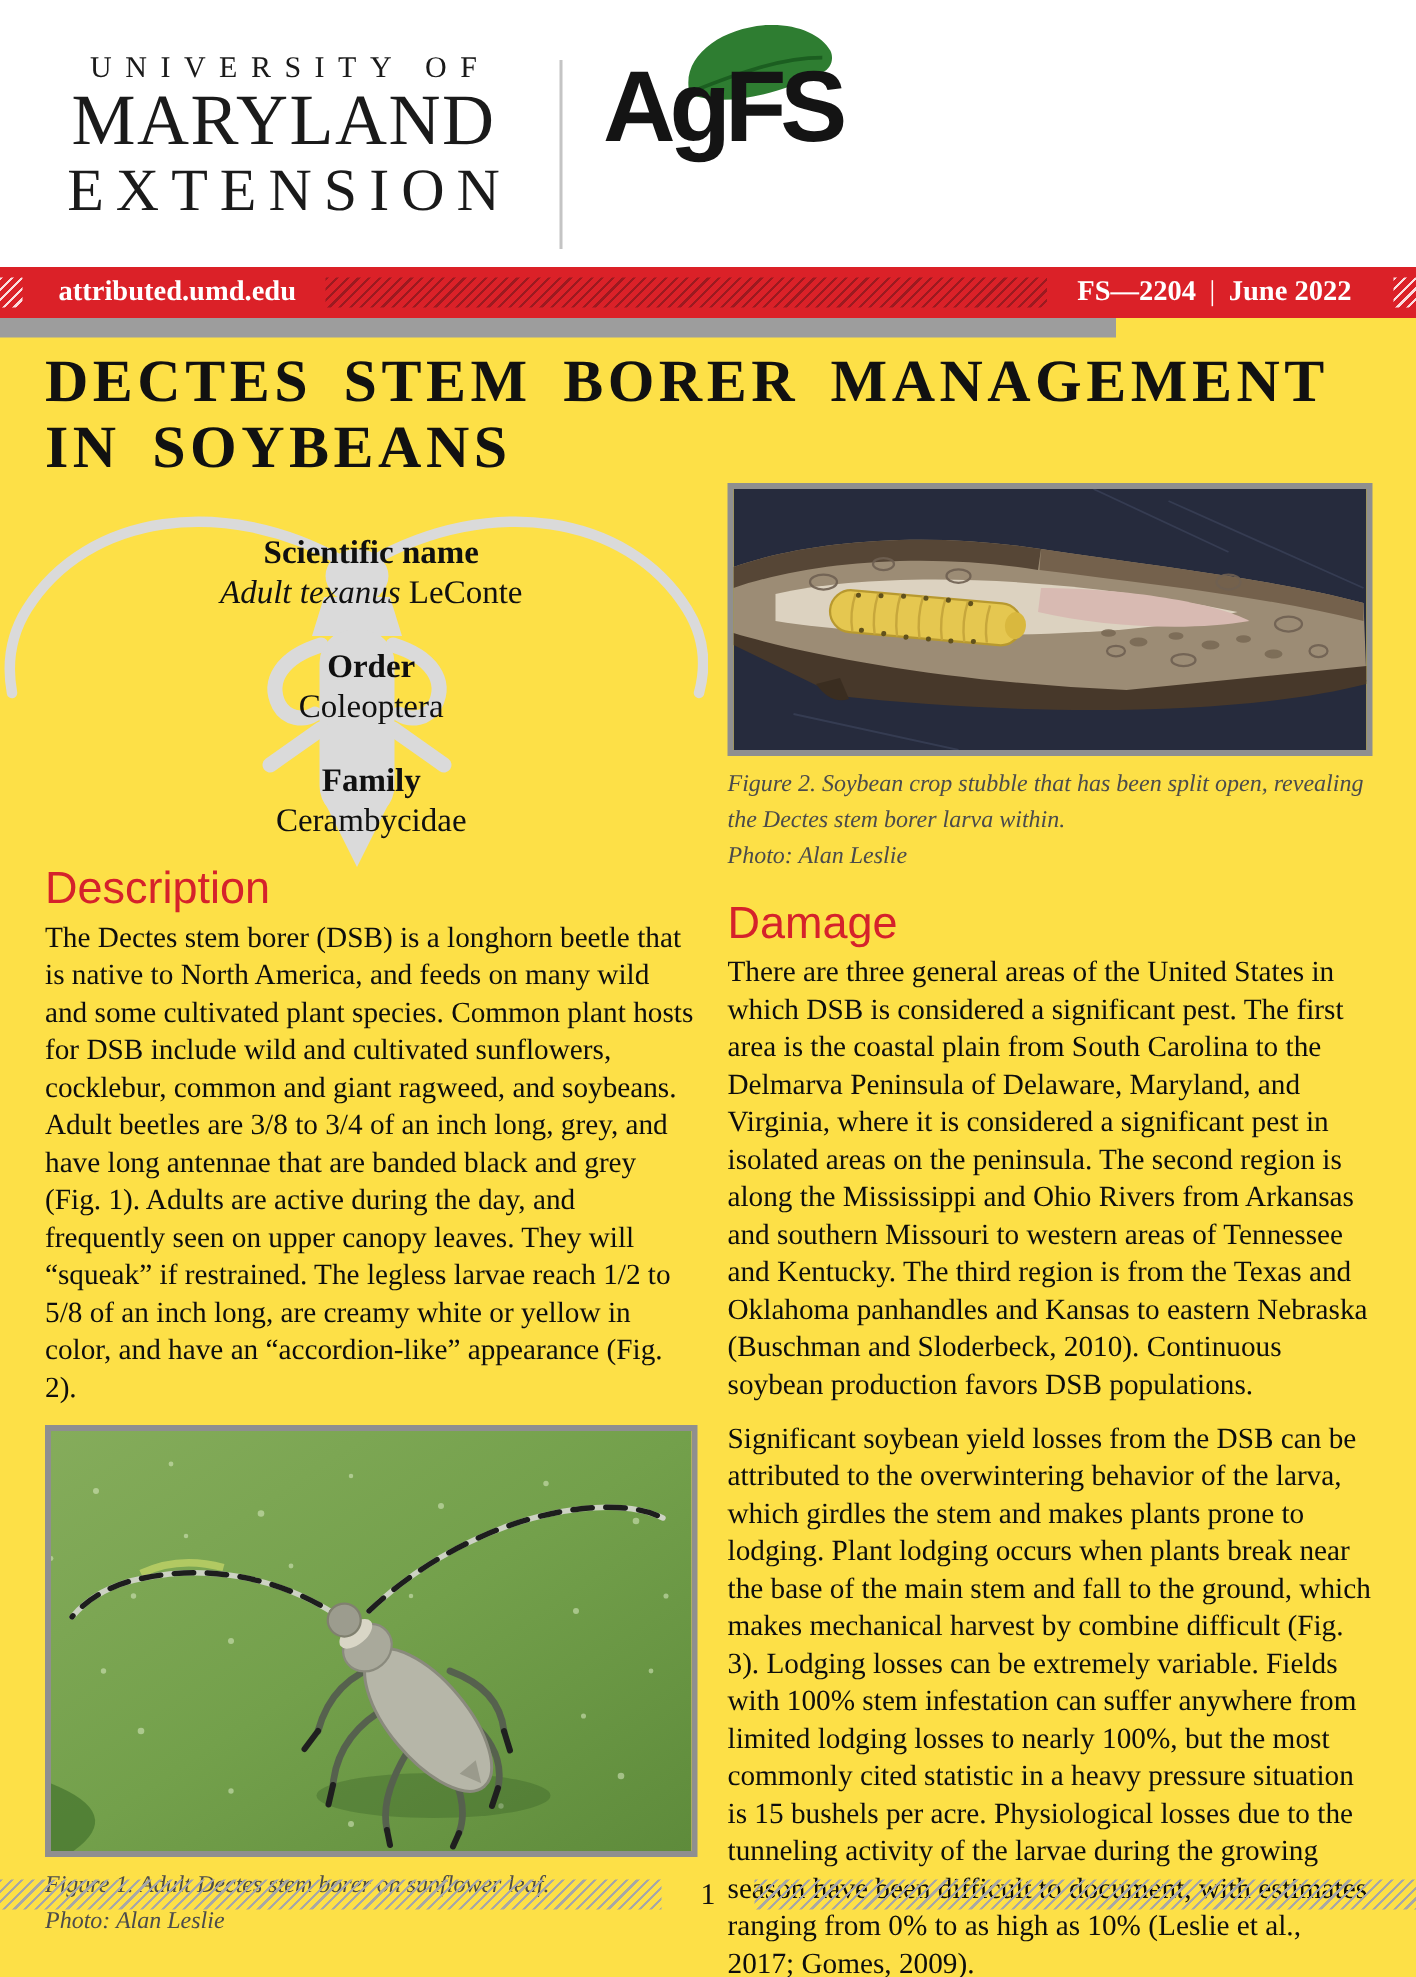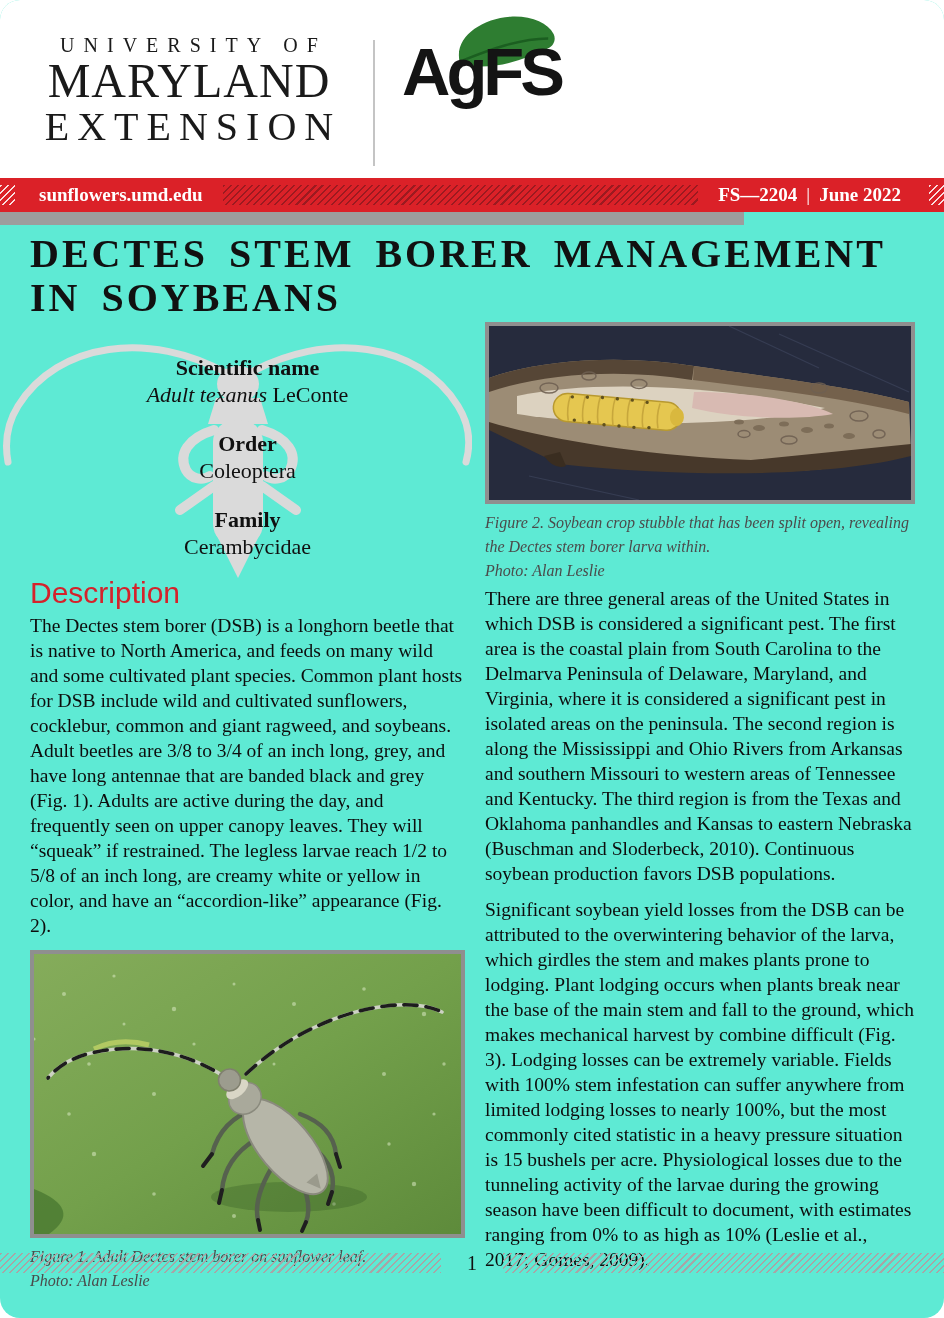--- a/index.html
+++ b/index.html
@@ -1,20 +1,20 @@
 <!DOCTYPE html>
 <html><head>
 <meta charset="utf-8">
 <style>
   * { margin:0; padding:0; box-sizing:border-box; }
   html,body { background:#ffffff; }
   .page {
     position:relative; width:944px; height:1318px; margin:0 auto;
-    background:#5eead4; overflow:hidden;
-    font-family:"Liberation Serif", serif; color:#101010;border-radius:20px;
+    background:#fde047; overflow:hidden;
+    font-family:"Liberation Serif", serif; color:#101010;
   }
 
   
   .masthead { position:relative; height:178px; background:#fff; }
   .umd { position:absolute; left:36px; top:34px; width:306px; text-align:center; color:#1a1a1a; }
   .umd-l1 { font-size:20px; line-height:1.15; letter-spacing:9px; text-indent:9px; }
   .umd-l2 { font-size:48px; line-height:1.0; letter-spacing:1px; }
   .umd-l3 { font-size:40px; line-height:1.12; letter-spacing:8px; text-indent:8px; }
   .logo-divider { position:absolute; left:373px; top:40px; width:2px; height:126px; background:#c4c4c4; }
   .agfs { position:absolute; left:402px; top:10px; width:320px; }
@@ -86,21 +86,21 @@
       <svg class="agfs-leaf" viewBox="0 0 112 58" aria-hidden="true">
         <path d="M8,46 C4,20 34,4 64,5 C85,6 101,15 106,27 C108,33 105,39 99,41 C68,53 28,58 8,46 Z" fill="#2e7d31"></path>
         <path d="M12,44 C40,36 72,28 100,31" stroke="#1b5e20" stroke-width="2.5" fill="none"></path>
       </svg>
       <div class="agfs-word">AgFS</div>
     </div>
   </header>
 
   <div class="banner">
     <div class="hatch hatch-white"></div>
-    <span class="banner-url">sunflowers.umd.edu</span>
+    <span class="banner-url">attributed.umd.edu</span>
     <div class="hatch hatch-dark"></div>
     <span class="banner-doc"><span>FS—2204</span><span class="sep">|</span><span>June 2022</span></span>
     <div class="hatch hatch-white"></div>
   </div>
   <div class="gray-bar"></div>
 
   <h1 class="title">DECTES STEM BORER MANAGEMENT IN SOYBEANS</h1>
 
   <div class="columns">
 
@@ -291,20 +291,21 @@
               <ellipse cx="188" cy="86" rx="7" ry="9" fill="#d9b83e"></ellipse>
             </g>
           </svg>
         </div>
         <figcaption>
           <div>Figure 2. Soybean crop stubble that has been split open, revealing the Dectes stem borer larva within.</div>
           <div>Photo: Alan Leslie</div>
         </figcaption>
       </figure>
 
+      <h2 class="section-heading">Damage</h2>
       <p class="body-text">There are three general areas of the United States in which DSB is considered a significant pest. The first area is the coastal plain from South Carolina to the Delmarva Peninsula of Delaware, Maryland, and Virginia, where it is considered a significant pest in isolated areas on the peninsula. The second region is along the Mississippi and Ohio Rivers from Arkansas and southern Missouri to western areas of Tennessee and Kentucky. The third region is from the Texas and Oklahoma panhandles and Kansas to eastern Nebraska (Buschman and Sloderbeck, 2010). Continuous soybean production favors DSB populations.</p>
       <p class="body-text">Significant soybean yield losses from the DSB can be attributed to the overwintering behavior of the larva, which girdles the stem and makes plants prone to lodging. Plant lodging occurs when plants break near the base of the main stem and fall to the ground, which makes mechanical harvest by combine difficult (Fig. 3). Lodging losses can be extremely variable. Fields with 100% stem infestation can suffer anywhere from limited lodging losses to nearly 100%, but the most commonly cited statistic in a heavy pressure situation is 15 bushels per acre. Physiological losses due to the tunneling activity of the larvae during the growing season have been difficult to document, with estimates ranging from 0% to as high as 10% (Leslie et al., 2017; Gomes, 2009).</p>
     </div>
   </div>
 
   <footer class="page-footer">
     <div class="hatch-footer"></div>
     <div class="page-number">1</div>
     <div class="hatch-footer"></div>
   </footer>

